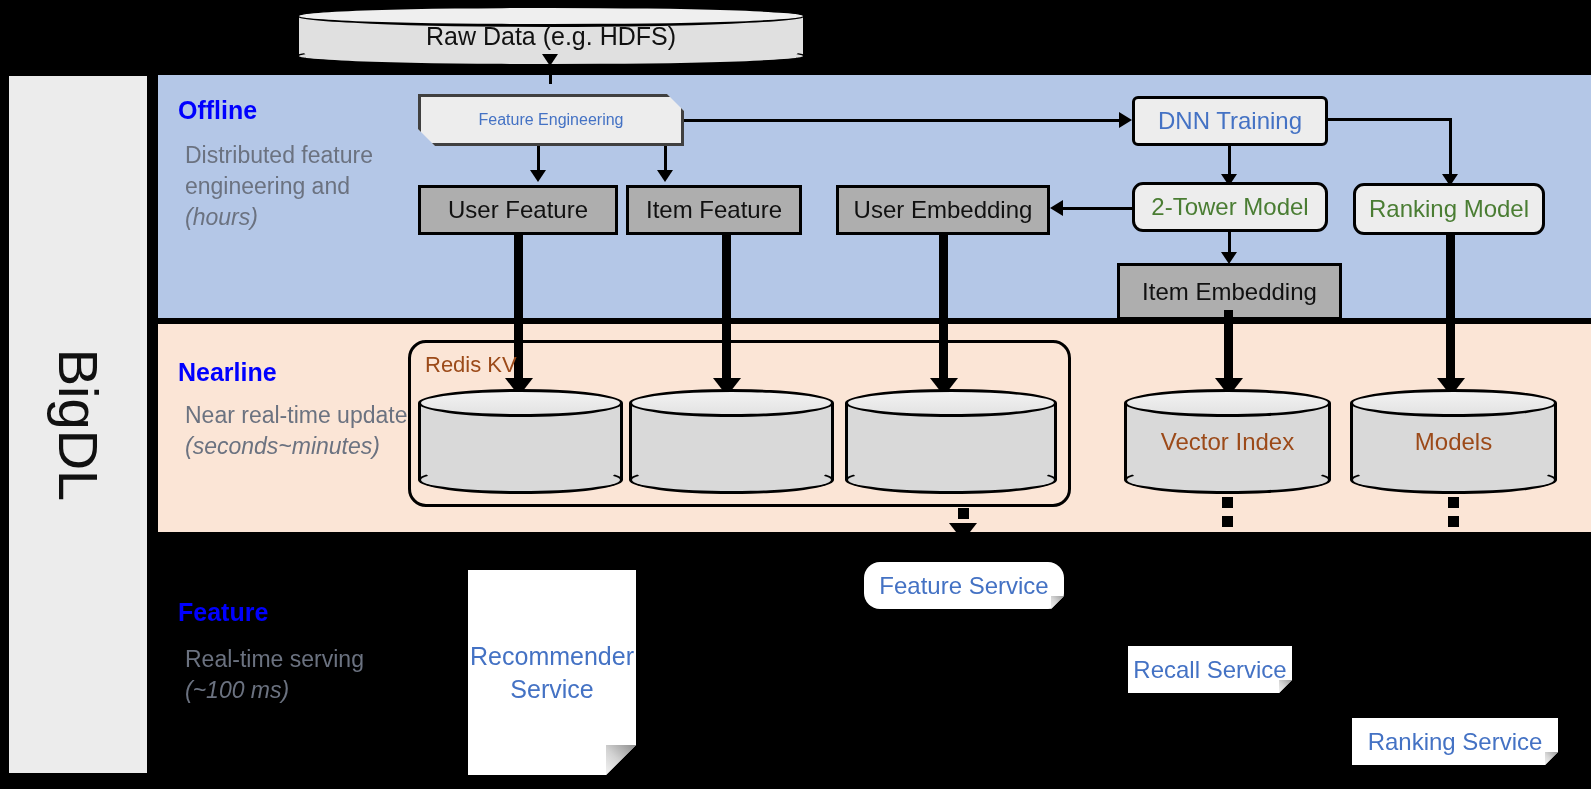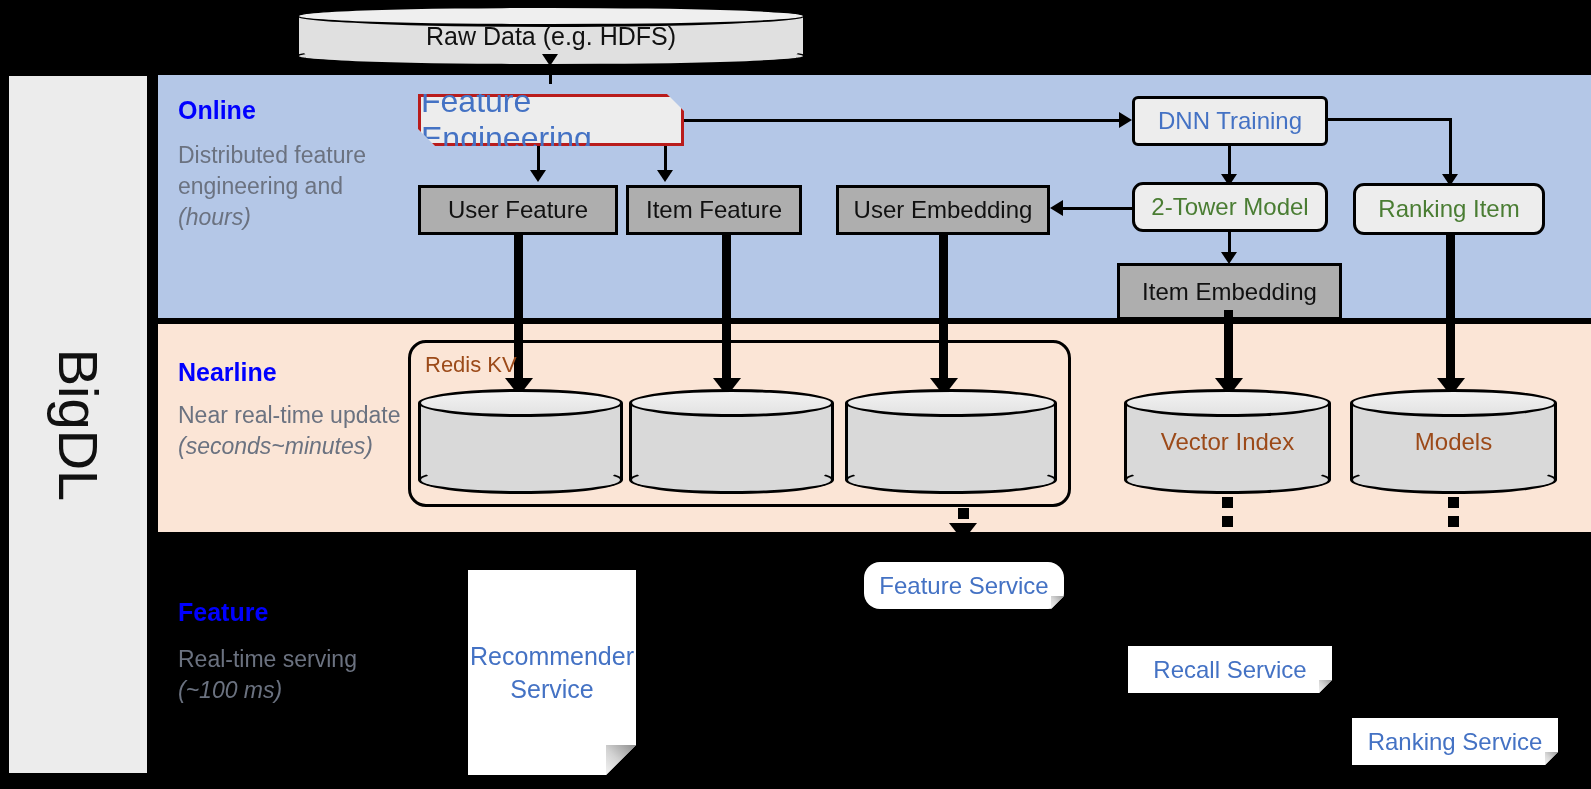--- a/index.html
+++ b/index.html
@@ -16,37 +16,37 @@
 
   
   .bigdl{position:absolute;left:8px;top:75px;width:138px;height:697px;
          background:#ececec;border:1px solid #000;}
   .bigdl span{position:absolute;left:50%;top:50%;
        transform:translate(-50%,-50%) rotate(90deg);
        font-size:56px;color:#111;white-space:nowrap;letter-spacing:0px;}
 
   
   .band-head{position:absolute;color:#0000ff;font-size:25px;font-weight:600;}
-  .band-sub{position:absolute;color:#6b7280;font-size:23px;line-height:31px;}
+  .band-sub{position:absolute;color:#6b7280;font-size:23px;line-height:31px;margin-left:7px;}
   .band-sub i{font-style:italic;}
 
   
   .gray-box{position:absolute;background:#aeaeae;border:3px solid #000;
       display:flex;align-items:center;justify-content:center;
       font-size:24px;color:#111;box-sizing:border-box;}
 
   .model-box{position:absolute;background:#ededed;border:3px solid #000;
       border-radius:11px;display:flex;align-items:center;justify-content:center;
       font-size:24px;color:#4a7d33;box-sizing:border-box;}
 
   
   .fe-box{position:absolute;background:#ededed;
       display:flex;align-items:center;justify-content:center;
-      font-size:32px;color:#4472c4;box-sizing:border-box;
-      border:3px solid #b91c1c;
+      font-size:16px;color:#4472c4;box-sizing:border-box;
+      border:3px solid #404040;
       clip-path:polygon(0 0, calc(100% - 17px) 0, 100% 17px, 100% 100%,
                         17px 100%, 0 calc(100% - 17px));}
 
   
   .dnn-box{position:absolute;background:#ededed;border:3px solid #000;
       display:flex;align-items:center;justify-content:center;
       font-size:24px;color:#4472c4;box-sizing:border-box;border-radius:6px;}
   .dnn-box::before,.dnn-box::after{content:"";position:absolute;top:-3px;
       width:14px;height:calc(100% + 6px);
       background:radial-gradient(circle at 0 0,transparent 0,transparent 0);}
@@ -122,21 +122,21 @@
 <div class="canvas">
 
   <div class="band band-offline"></div>
   <div class="band band-nearline"></div>
   <div class="band band-online"></div>
 
   <div class="bigdl">
     <span>BigDL</span>
   </div>
 
-  <div class="band-head" style="left:178px;top:96px;">Online</div>
+  <div class="band-head" style="left:178px;top:96px;">Offline</div>
   <div class="band-sub" style="left:178px;top:140px;width:200px;">
     <span>Distributed feature engineering and </span><i>(hours)</i>
   </div>
 
   <div class="band-head" style="left:178px;top:358px;">Nearline</div>
   <div class="band-sub" style="left:178px;top:400px;width:225px;">
     <span>Near real-time update </span><i>(seconds~minutes)</i>
   </div>
 
   <div class="band-head" style="left:178px;top:598px;">Feature</div>
@@ -187,21 +187,21 @@
     <span>User Embedding</span>
   </div>
 
   <div class="ln hl" style="left:1063px;top:207px;width:69px;"></div>
   <div class="ah-left" style="left:1050px;top:200px;"></div>
 
   <div class="model-box" style="left:1132px;top:182px;width:196px;height:50px;">
     <span>2-Tower Model</span>
   </div>
   <div class="model-box" style="left:1353px;top:183px;width:192px;height:52px;">
-    <span>Ranking Item</span>
+    <span>Ranking Model</span>
   </div>
 
   <div class="ln vl" style="left:1228px;top:232px;height:26px;"></div>
   <div class="ah-down" style="left:1221px;top:252px;"></div>
 
   <div class="gray-box" style="left:1117px;top:263px;width:225px;height:57px;">
     <span>Item Embedding</span>
   </div>
 
   <div class="ln thick" style="left:514px;top:235px;height:150px;"></div>
@@ -266,21 +266,21 @@
   <div class="doc" style="left:468px;top:570px;width:168px;height:205px;">
     <span>Recommender Service</span>
     <span class="fold"></span>
   </div>
 
   <div class="svc" style="left:864px;top:562px;width:200px;height:47px;border-radius:16px;">
     <span>Feature Service</span>
     <span class="fold"></span>
   </div>
 
-  <div class="svc" style="left:1128px;top:646px;width:204px;height:47px;">
+  <div class="svc" style="left:1128px;top:646px;width:164px;height:47px;">
     <span>Recall Service</span>
     <span class="fold"></span>
   </div>
 
   <div class="svc" style="left:1352px;top:718px;width:206px;height:47px;">
     <span>Ranking Service</span>
     <span class="fold"></span>
   </div>
 
 </div>

